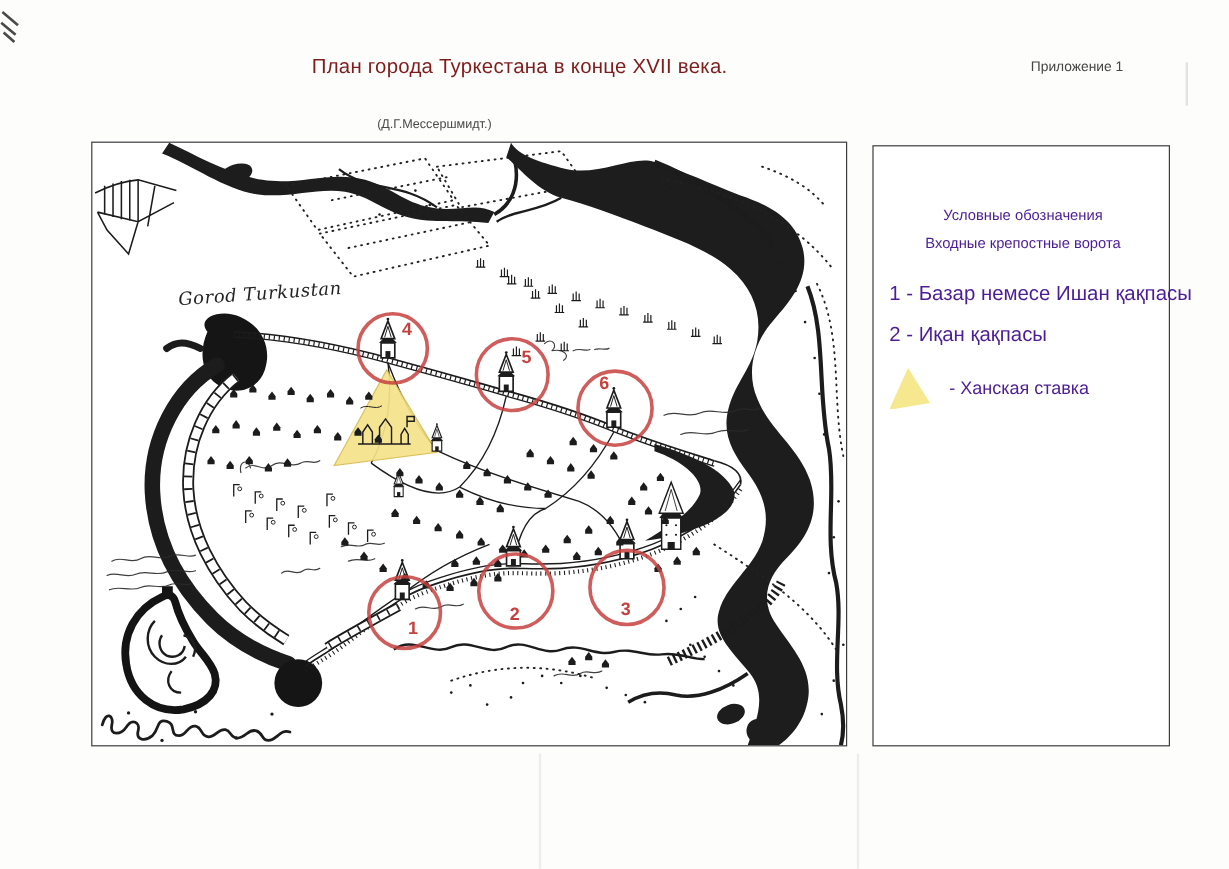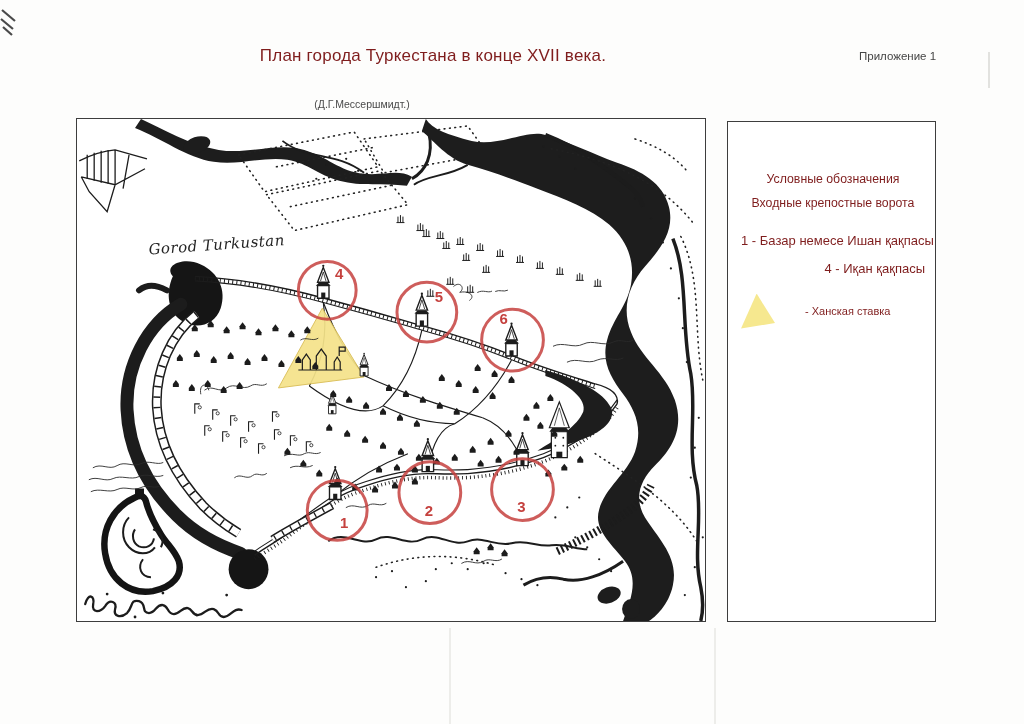--- a/index.html
+++ b/index.html
@@ -3,28 +3,28 @@
 <meta charset="utf-8">
 <style>
   html,body{margin:0;padding:0;}
   body{width:1024px;height:724px;position:relative;background:#fdfdfc;font-family:"Liberation Sans",sans-serif;overflow:hidden;}
   .abs{position:absolute;}
   .page-title{top:46px;left:433px;transform:translateX(-50%);font-size:17px;color:#7f1d1d;letter-spacing:.2px;white-space:nowrap;}
   .page-subtitle{top:66px;left:362px;transform:translateX(-50%);font-size:10.5px;color:#4a4a4a;white-space:nowrap;margin-top:32px;}
   .annex{top:50px;left:859px;font-size:11.5px;color:#454545;white-space:nowrap;}
   .map-frame{left:76px;top:118px;width:630px;height:504px;border:1.5px solid #3d3d3d;box-sizing:border-box;background:#fff;}
   .map-frame svg{display:block;width:100%;height:100%;}
-  .legend-frame{left:727px;top:121px;width:209px;height:501px;border:1.5px solid #3d3d3d;box-sizing:border-box;background:#fff;padding:50px 10px 0 13px;color:#7f1d1d;}
+  .legend-frame{left:727px;top:121px;width:248px;height:501px;border:1.5px solid #3d3d3d;box-sizing:border-box;background:#fff;padding:50px 10px 0 13px;color:#4c1d95;}
   .legend-h1,.legend-h2{text-align:center;font-size:12.3px;}
   .legend-h1{margin:0 0 10px;}
   .legend-h2{margin:0 0 21px;}
-  .legend-item{font-size:13px;margin-bottom:7px;line-height:1.6;white-space:nowrap;text-align:right;}
+  .legend-item{font-size:17px;margin-bottom:7px;line-height:1.6;white-space:nowrap;}
   .swatch-row{display:flex;align-items:center;margin-top:14px;}
   .khan-swatch{width:34px;height:35px;background:#f6e88f;clip-path:polygon(46% 0,0 100%,100% 84%);}
-  .swatch-label{margin-left:30px;font-size:11px;white-space:nowrap;}
+  .swatch-label{margin-left:16px;font-size:15px;white-space:nowrap;}
   .vline{background:#ededea;width:2px;}
   
   .ink{stroke:#1c1c1c;fill:none;}
   .gate-circle{fill:none;stroke-width:3;opacity:.85;}
   .gate-number{font:700 15px "Liberation Sans",sans-serif;text-anchor:middle;}
   .hand{stroke:#2a2a2a;fill:none;stroke-width:1;opacity:.9;stroke-linecap:round;}
   .dotline{stroke:#222;fill:none;stroke-width:1.6;stroke-dasharray:.8 4.6;stroke-linecap:round;}
 </style>
 </head>
 <body>
@@ -400,19 +400,19 @@
         </g>
       </g>
 </svg>
 </div>
 
 <div class="abs legend-frame">
   <div class="legend-h1">Условные обозначения</div>
   <div class="legend-h2">Входные крепостные ворота</div>
   <div>
       <div class="legend-item">1 - Базар немесе Ишан қақпасы</div>
-      <div class="legend-item">4 - Иқан қақпасы</div>
+      <div class="legend-item">2 - Иқан қақпасы</div>
     </div>
   <div class="swatch-row">
     <div class="khan-swatch"></div>
     <div class="swatch-label">- Ханская ставка</div>
   </div>
 </div>
 
 </body></html>

